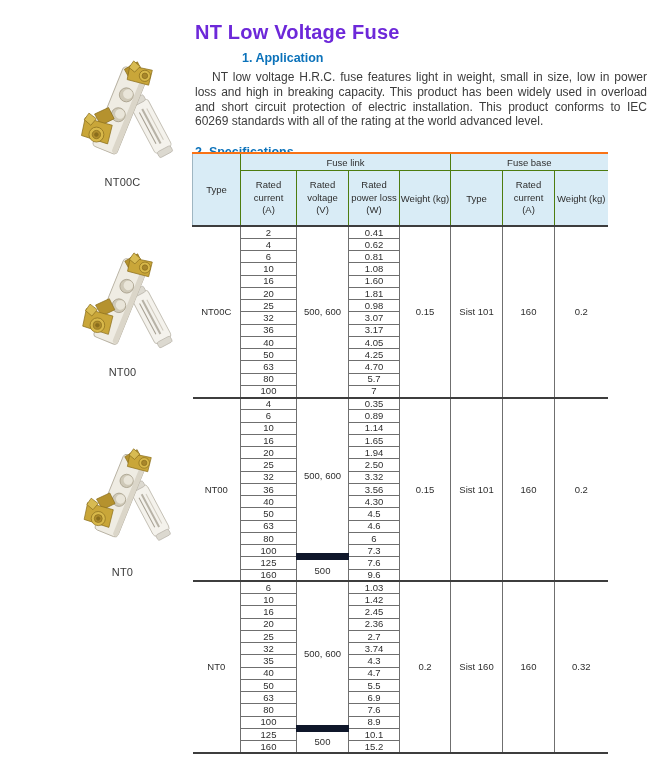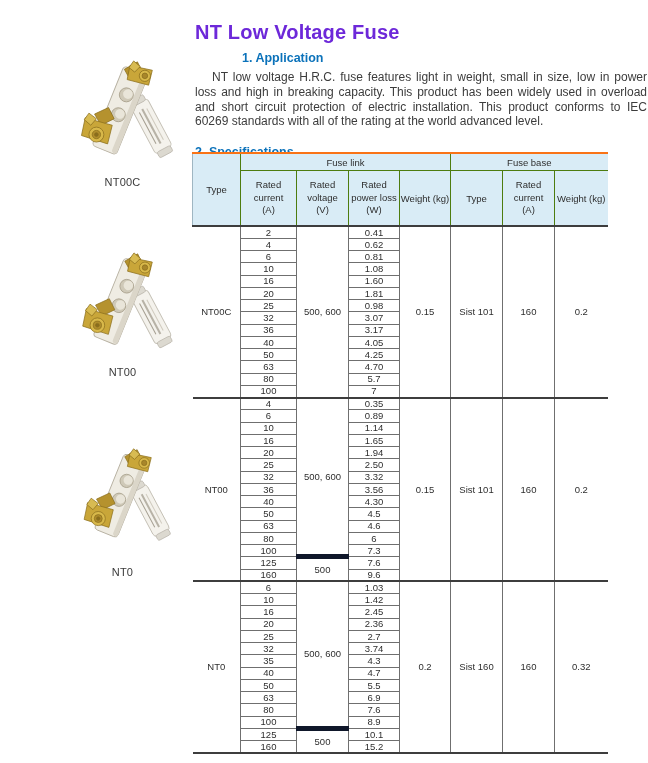--- a/index.html
+++ b/index.html
@@ -37,21 +37,21 @@
   .spec-table thead tr:last-child th{height:54px;}
   .spec-table th.no-right{border-right:none;}
   .spec-table th.th-left{border-left:1px solid #9fb6c2;}
   .th-multi{white-space:pre-line;line-height:1.35;}
   .spec-table td{
     text-align:center;vertical-align:middle;padding:0;
     border-left:1px solid #6f6f6f;border-right:1px solid #6f6f6f;
   }
   .spec-table tbody tr{height:12.26px;line-height:1;}
   td.boxed{border-top:1px solid #6f6f6f;border-bottom:1px solid #6f6f6f;}
-  td.merged{border-top:5px solid #0f172a;border-bottom:1px solid #6f6f6f;}
+  td.merged{border-top:7px solid #0f172a;border-bottom:1px solid #6f6f6f;}
   .spec-table tr.sec-start td{border-top:2px solid #3d3d3d;}
   .spec-table td.sec-end{border-bottom:2px solid #3d3d3d;}
   td.type-cell{border-left:none;}
   td.last-col{border-right:none;}
 </style>
 </head>
 <body>
 
 <svg width="0" height="0" style="position:absolute" aria-hidden="true">
   <defs>

